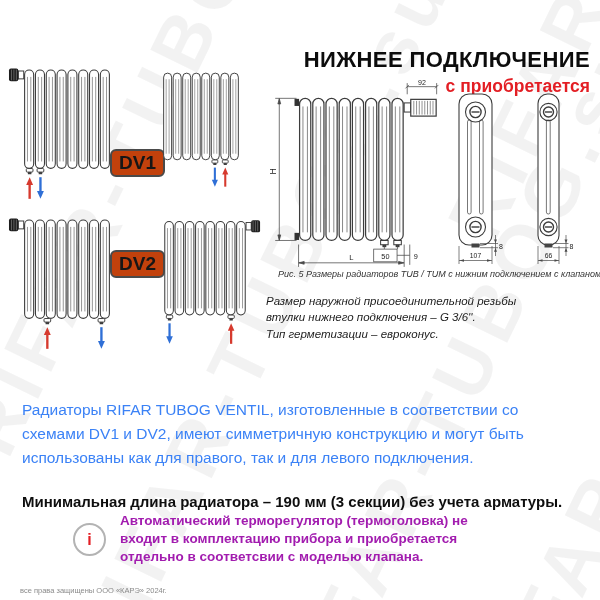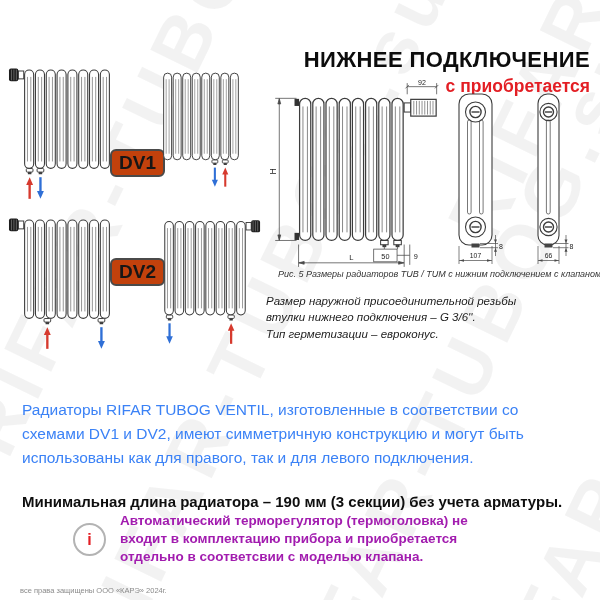--- a/index.html
+++ b/index.html
@@ -172,21 +172,21 @@
       <rect x="93.2" y="113.8" width="3.6" height="2.2" fill="#3c3c3c"></rect>
       <g>
         <line x1="40" y1="141" x2="40" y2="126" stroke="#d63a2e" stroke-width="2.4"></line>
         <polygon points="36.5,127 43.5,127 40,119" fill="#d63a2e"></polygon>
       </g>
       <g>
         <line x1="95" y1="119" x2="95" y2="134" stroke="#2f6fd6" stroke-width="2.4"></line>
         <polygon points="91.5,133 98.5,133 95,141" fill="#2f6fd6"></polygon>
       </g>
     </svg>
-  <div class="dv-label" style="left:110px;top:258px;">DV2</div>
+  <div class="dv-label" style="left:110px;top:250px;">DV2</div>
   <svg class="rad" style="left:149px;top:212px;" width="112" height="133" viewBox="0 0 120 142">
       <rect x="16.9" y="10" width="9.2" height="100" rx="4.6" fill="#fff" stroke="#3c3c3c" stroke-width="1.1"></rect>
       <line x1="19.8" y1="17" x2="19.8" y2="103" stroke="#3c3c3c" stroke-width="0.55"></line>
       <line x1="23.2" y1="17" x2="23.2" y2="103" stroke="#3c3c3c" stroke-width="0.55"></line>
       <rect x="27.9" y="10" width="9.2" height="100" rx="4.6" fill="#fff" stroke="#3c3c3c" stroke-width="1.1"></rect>
       <line x1="30.8" y1="17" x2="30.8" y2="103" stroke="#3c3c3c" stroke-width="0.55"></line>
       <line x1="34.2" y1="17" x2="34.2" y2="103" stroke="#3c3c3c" stroke-width="0.55"></line>
       <rect x="38.9" y="10" width="9.2" height="100" rx="4.6" fill="#fff" stroke="#3c3c3c" stroke-width="1.1"></rect>
       <line x1="41.8" y1="17" x2="41.8" y2="103" stroke="#3c3c3c" stroke-width="0.55"></line>
       <line x1="45.2" y1="17" x2="45.2" y2="103" stroke="#3c3c3c" stroke-width="0.55"></line>

